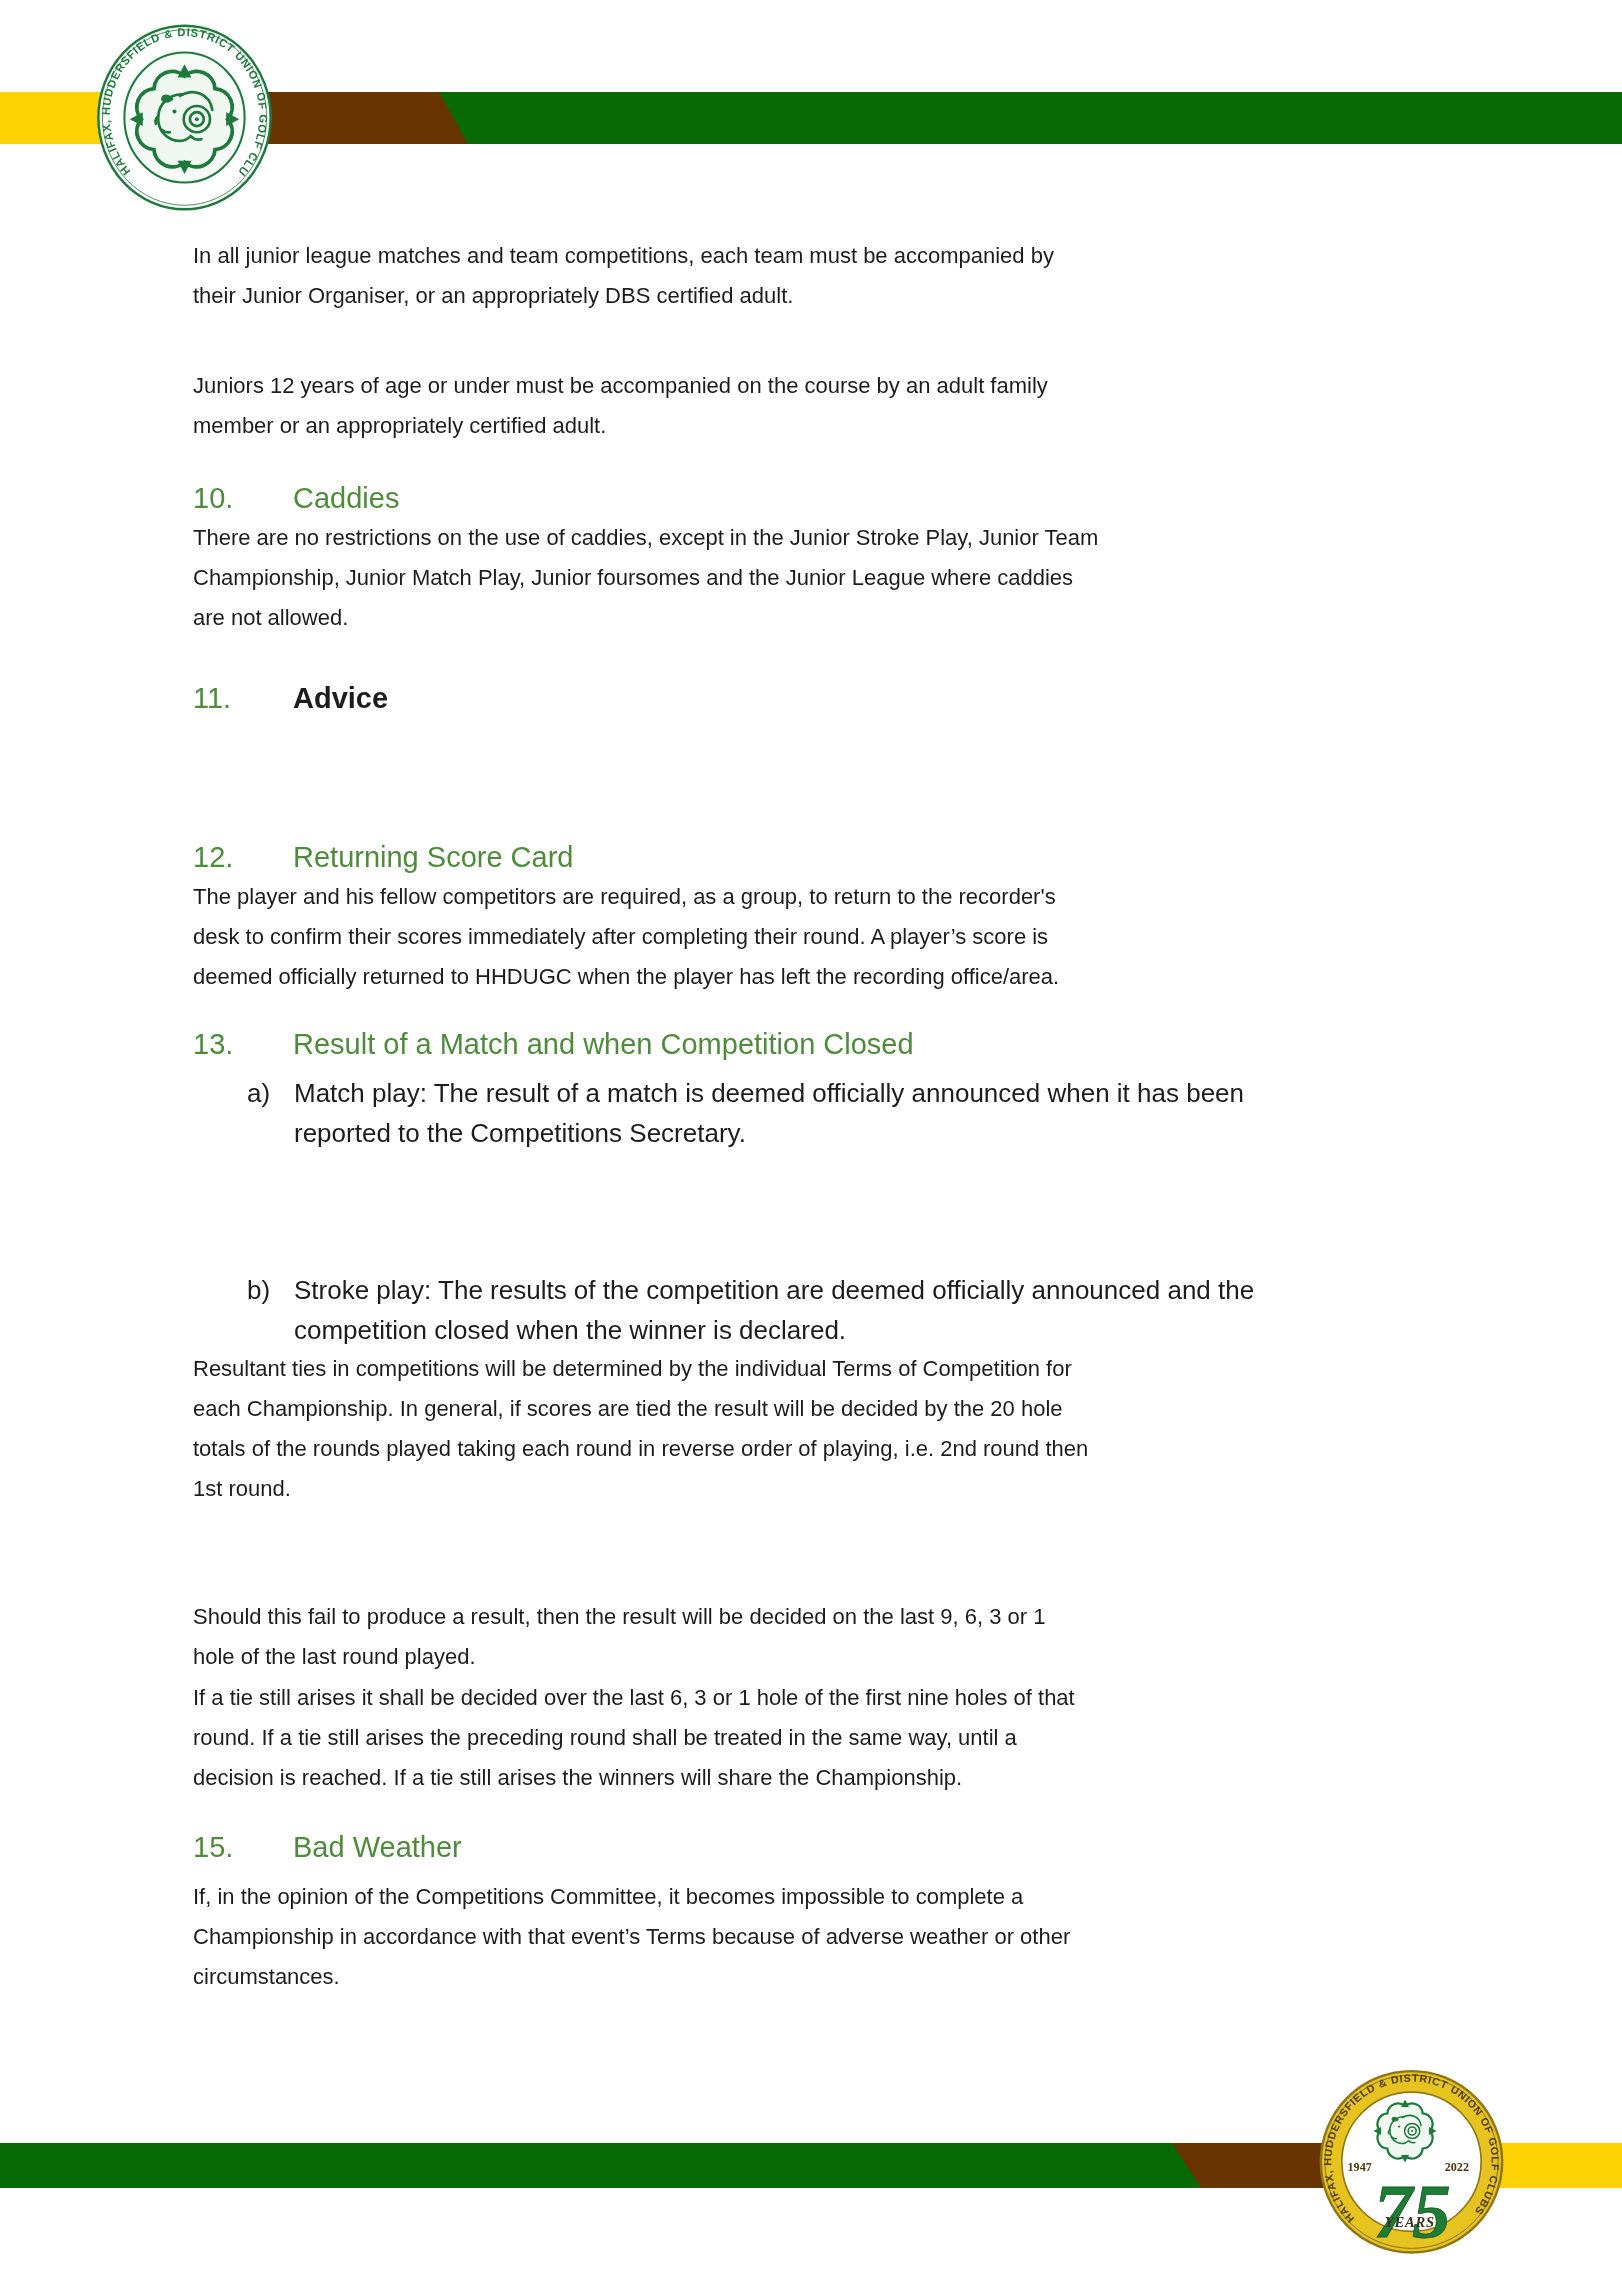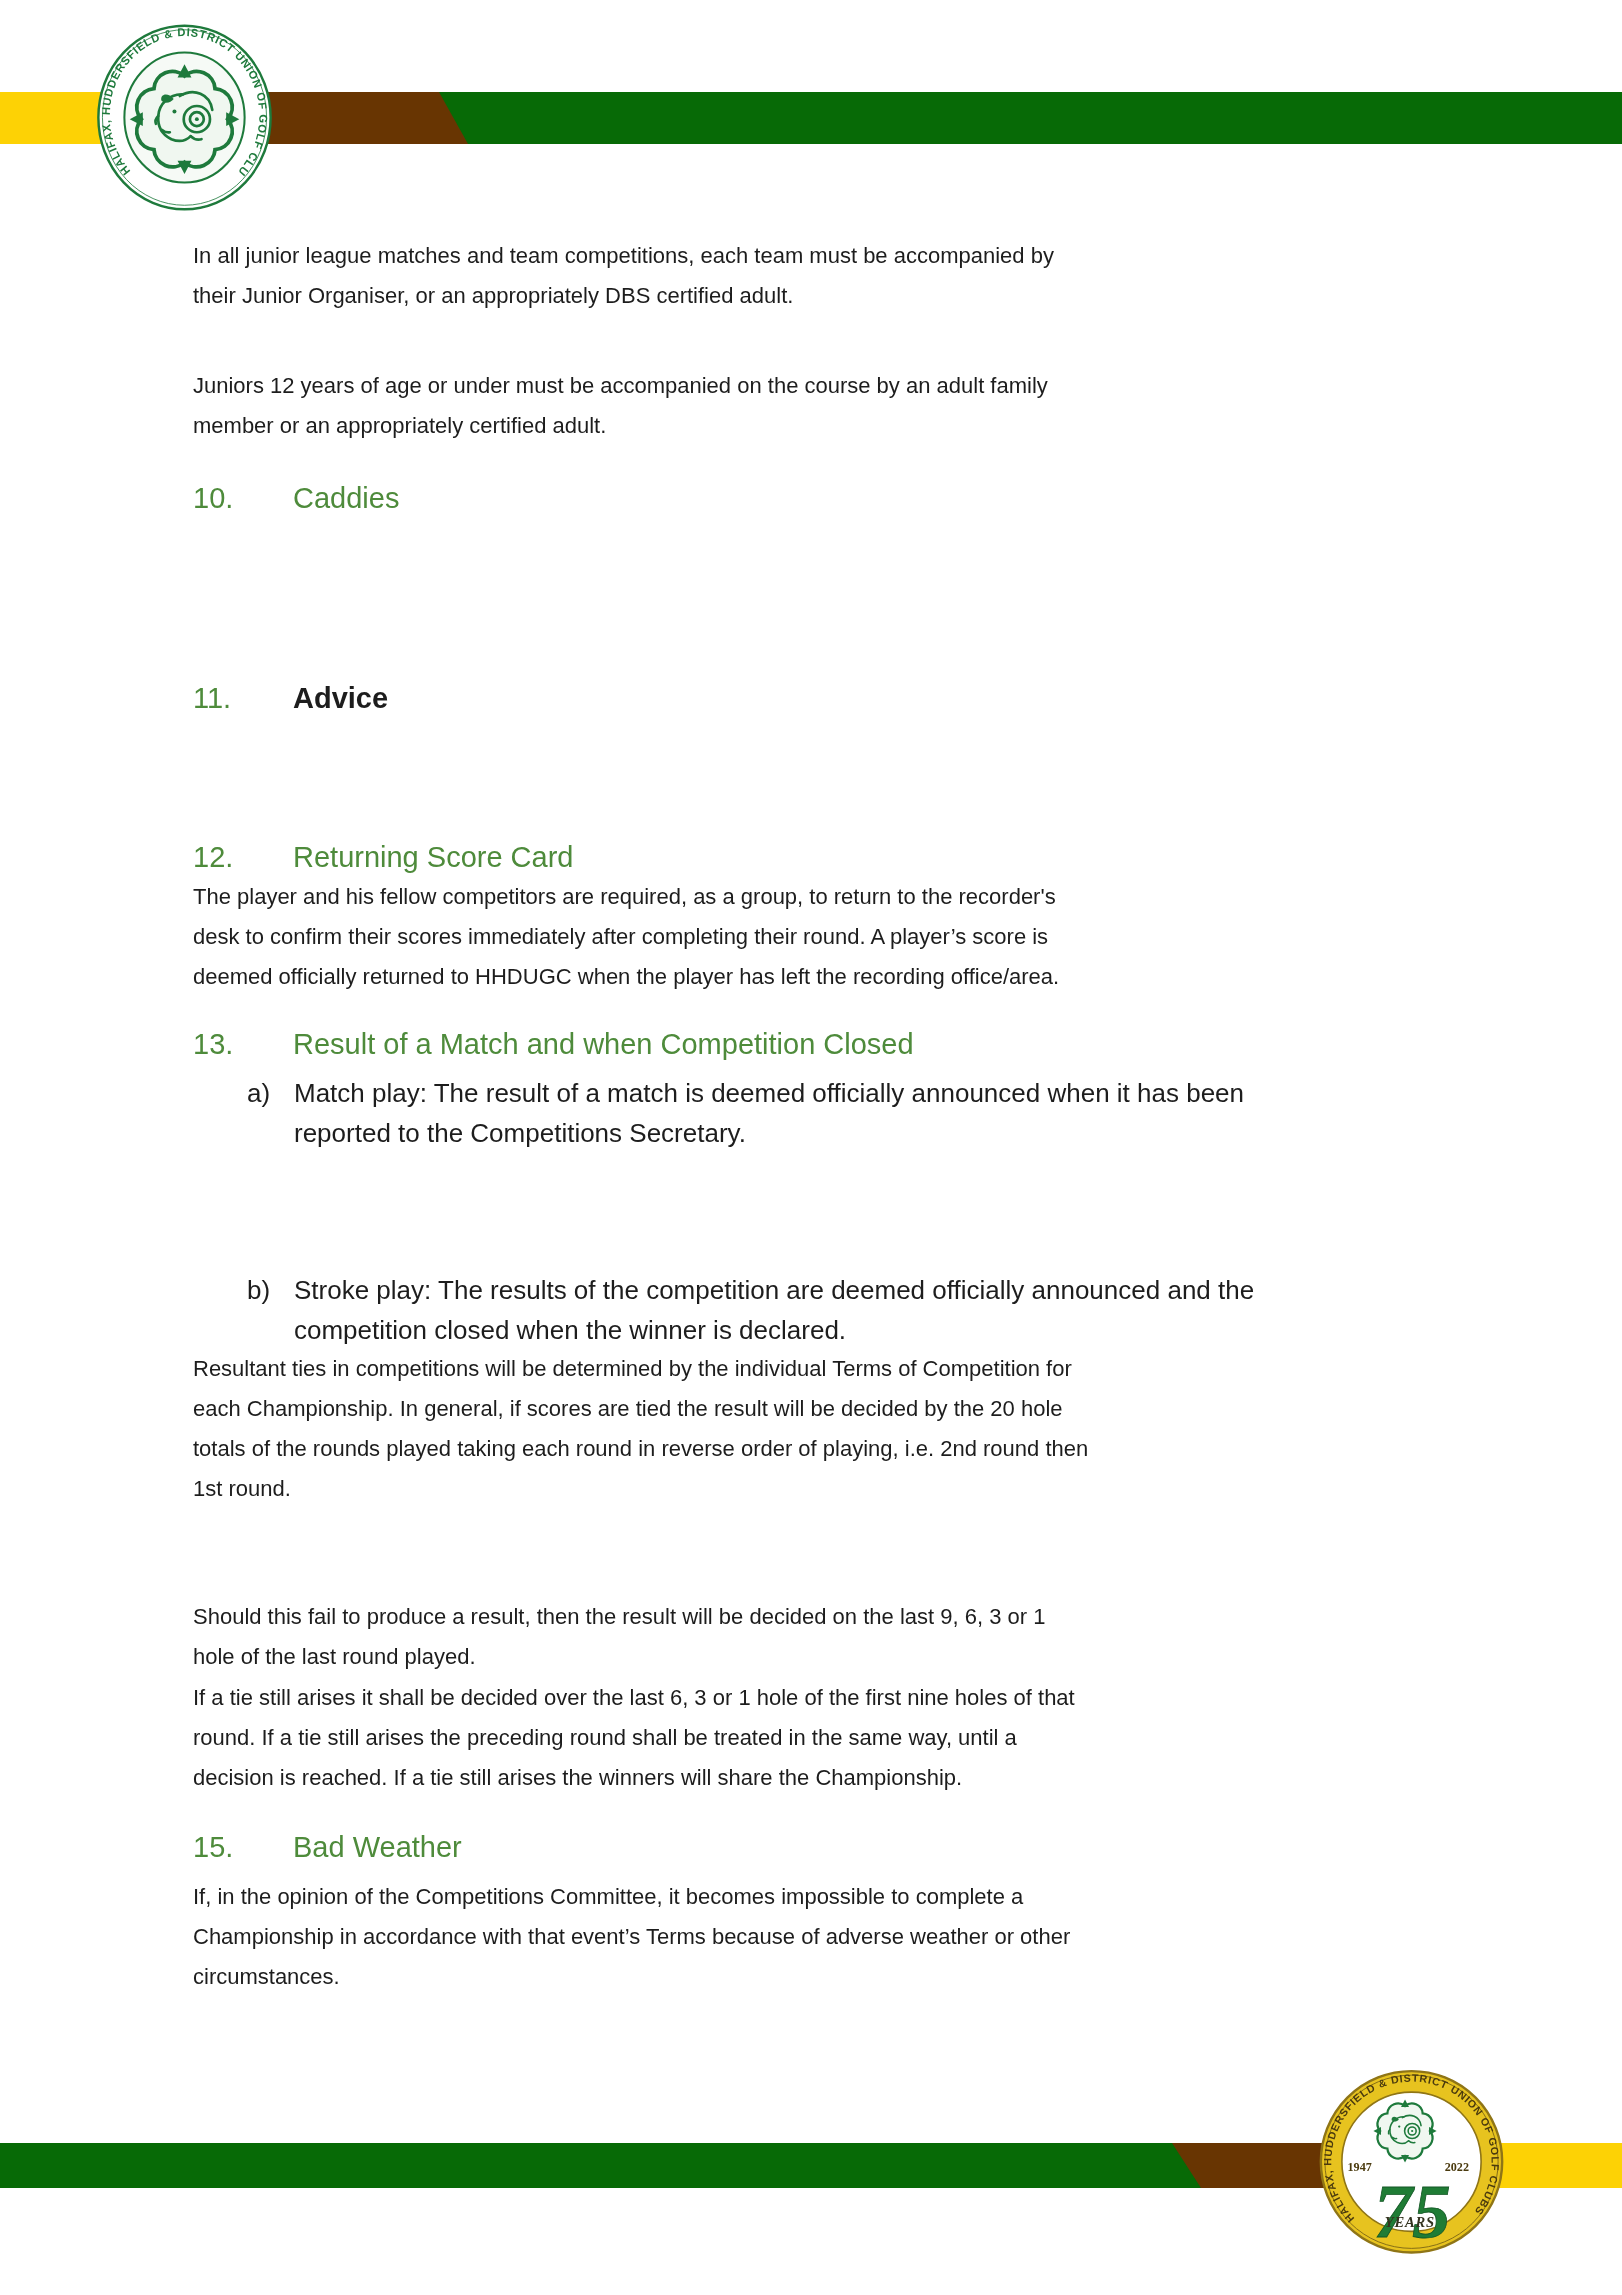--- a/index.html
+++ b/index.html
@@ -93,20 +93,23 @@
   <div class="content">
 
     <div class="block para" style="top:236px">In all junior league matches and team competitions, each team must be accompanied by
 their Junior Organiser, or an appropriately DBS certified adult.</div>
     <div class="block para" style="top:366px">Juniors 12 years of age or under must be accompanied on the course by an adult family
 member or an appropriately certified adult.</div>
 
     <div class="block heading" style="top:478px">
       <span class="num">10.</span><span class="title">Caddies</span>
     </div>
+    <div class="block para" style="top:518px">There are no restrictions on the use of caddies, except in the Junior Stroke Play, Junior Team
+Championship, Junior Match Play, Junior foursomes and the Junior League where caddies
+are not allowed.</div>
 
     <div class="block heading" style="top:678px">
       <span class="num">11.</span><span class="title black-title">Advice</span>
     </div>
 
     <div class="block heading" style="top:837px">
       <span class="num">12.</span><span class="title">Returning Score Card</span>
     </div>
     <div class="block para" style="top:877px">The player and his fellow competitors are required, as a group, to return to the recorder's
 desk to confirm their scores immediately after completing their round. A player’s score is

